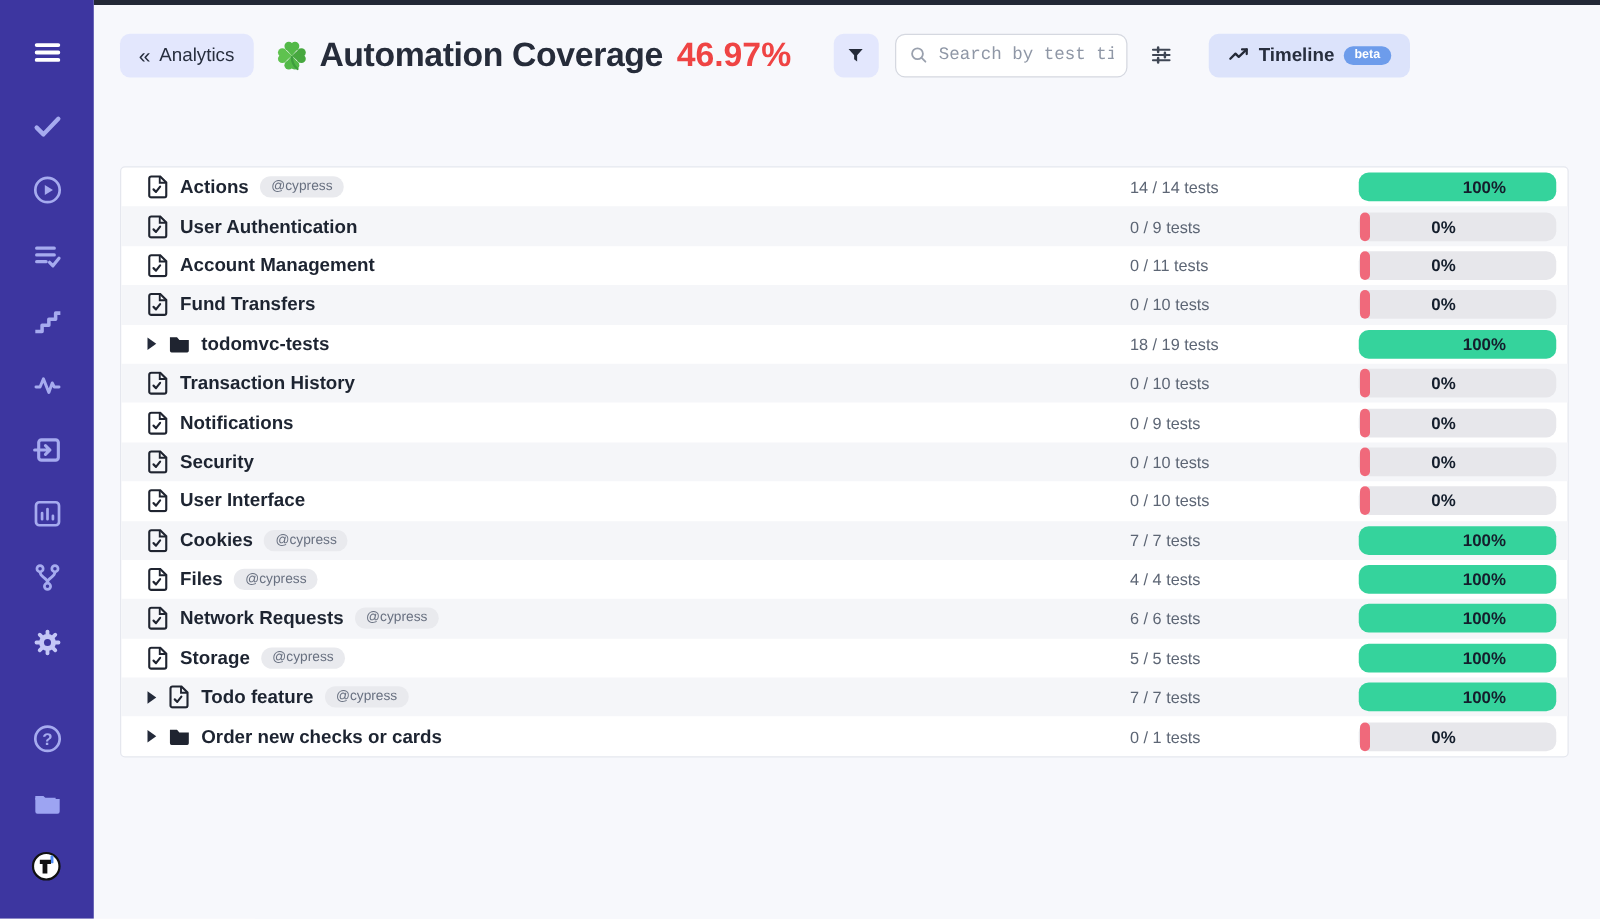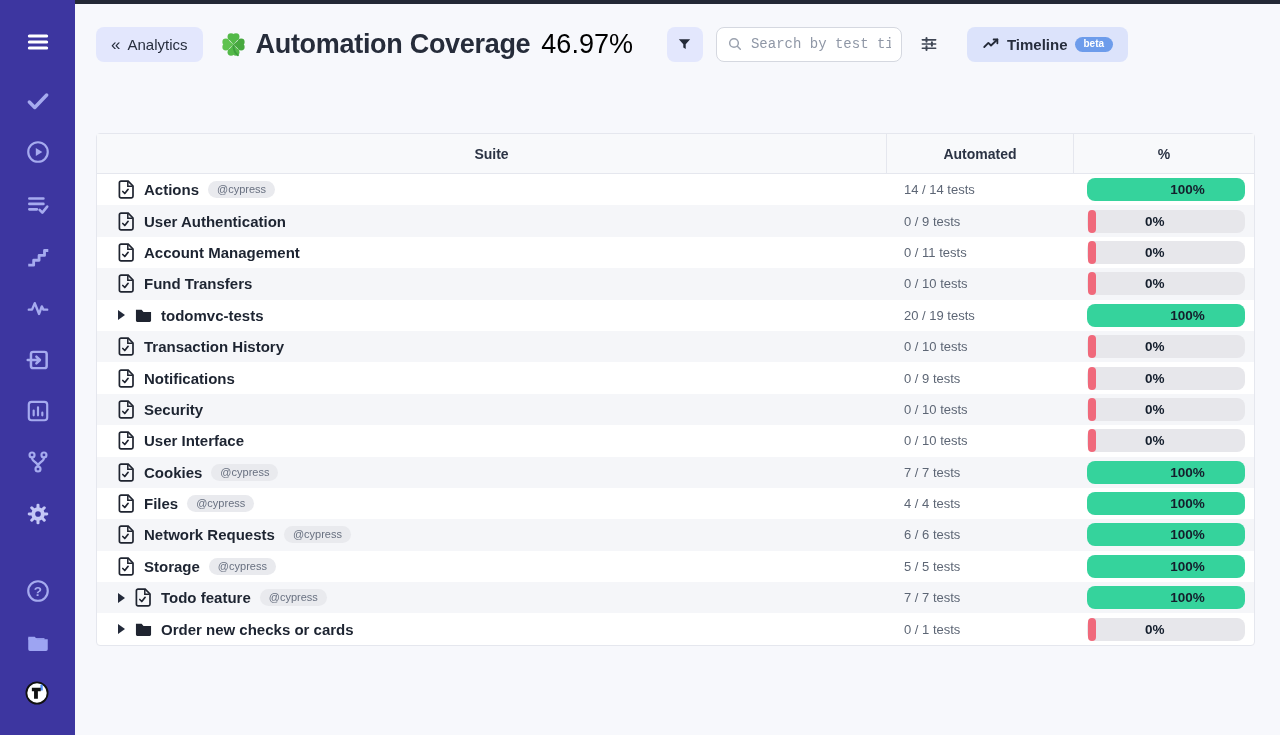--- a/index.html
+++ b/index.html
@@ -13,21 +13,21 @@
 
   
   .top-strip { position:absolute; left:75px; right:0; top:0; height:4px; background:#232836; }
 
   
   .page-header { position:absolute; left:96px; top:26px; height:36px; display:flex; align-items:center; }
   .btn-light { background:#e3e7fd; border:none; border-radius:8px; height:35px; display:flex; align-items:center; gap:7px; padding:0 15px; cursor:pointer; color:#272e3e; font-size:15px; font-weight:500; font-family:inherit; }
   .chevrons { font-size:17px; color:#272e3e; line-height:1; }
   .clover { margin-left:17px; width:27px; height:27px; }
   .page-title { margin-left:9px; font-size:27px; font-weight:800; color:#262c3a; letter-spacing:-0.3px; white-space:nowrap; }
-  .page-pct { margin-left:11px; font-size:27px; font-weight:400; color:#000000; }
+  .page-pct { margin-left:11px; font-size:27px; font-weight:700; color:#ef4444; }
   .filter-btn { margin-left:34px; width:36px; justify-content:center; padding:0; }
   .search-wrap { margin-left:13px; position:relative; }
   .search-input { width:186px; height:35px; border:1px solid #d5d8e0; border-radius:8px; background:#fff; padding:0 10px 0 34px; font-size:14px; color:#2b3344; font-family:Liberation Mono, monospace; outline:none; }
   .search-input::placeholder { color:#8f97a6; }
   .search-icon { position:absolute; left:11px; top:9px; width:16px; height:16px; }
   .adjust-icon { margin-left:17px; width:20px; height:20px; cursor:pointer; }
   .timeline-btn { margin-left:28px; background:#dce3fb; font-weight:700; }
   .beta-badge { background:#6d9ceb; color:#fff; font-size:10px; font-weight:700; border-radius:9px; padding:2px 9px 3px; line-height:1; }
 
   
@@ -202,25 +202,20 @@
     <svg width="18" height="18" viewBox="0 0 24 24" fill="none" stroke="#242a38" stroke-width="2.4" stroke-linecap="round" stroke-linejoin="round">
         <path d="M3 16l5.5-5.5 3.5 3.5L20.5 6"></path>
         <path d="M15.5 6h5v5"></path>
       </svg>
     <span>Timeline</span>
     <span class="beta-badge">beta</span>
   </button>
 </header>
 
 <section class="table">
-  <div class="thead">
-    <div class="th th-suite">Suite</div>
-    <div class="th th-auto">Automated</div>
-    <div class="th th-pct">%</div>
-  </div>
   <div class="tbody" id="tbody">
       <div class="trow">
         <div class="cell-suite">
           <svg class="suite-ic" viewBox="0 0 17 19" fill="none">
             <path d="M3 1.2h7.2L15 6v10.3a1.6 1.6 0 0 1-1.6 1.6H3a1.6 1.6 0 0 1-1.6-1.6V2.8A1.6 1.6 0 0 1 3 1.2z" stroke="#1f2430" stroke-width="1.7"></path>
             <path d="M9.8 1.4v4.8h4.8" stroke="#1f2430" stroke-width="1.5"></path>
             <path d="M4.8 11.5l2 2 3.3-4.2" stroke="#1f2430" stroke-width="1.7" stroke-linecap="round" stroke-linejoin="round"></path>
           </svg>
           <span class="suite-name">Actions</span>
           <span class="badge">@cypress</span>
@@ -284,21 +279,21 @@
         </div>
       </div>
       <div class="trow">
         <div class="cell-suite">
           <span class="caret"></span>
           <svg class="suite-ic" viewBox="0 0 18 16">
             <path d="M1 2h6l2 2.2h8v9.2a1.4 1.4 0 0 1-1.4 1.4H2.4A1.4 1.4 0 0 1 1 13.4z" fill="#1f2430"></path>
           </svg>
           <span class="suite-name">todomvc-tests</span>
         </div>
-        <div class="cell-auto"><span>20 / 19 tests</span></div>
+        <div class="cell-auto"><span>18 / 19 tests</span></div>
         <div class="cell-pct">
           <div class="bar bar-green">
             <span class="bar-label">100%</span>
           </div>
         </div>
       </div>
       <div class="trow">
         <div class="cell-suite">
           <svg class="suite-ic" viewBox="0 0 17 19" fill="none">
             <path d="M3 1.2h7.2L15 6v10.3a1.6 1.6 0 0 1-1.6 1.6H3a1.6 1.6 0 0 1-1.6-1.6V2.8A1.6 1.6 0 0 1 3 1.2z" stroke="#1f2430" stroke-width="1.7"></path>

